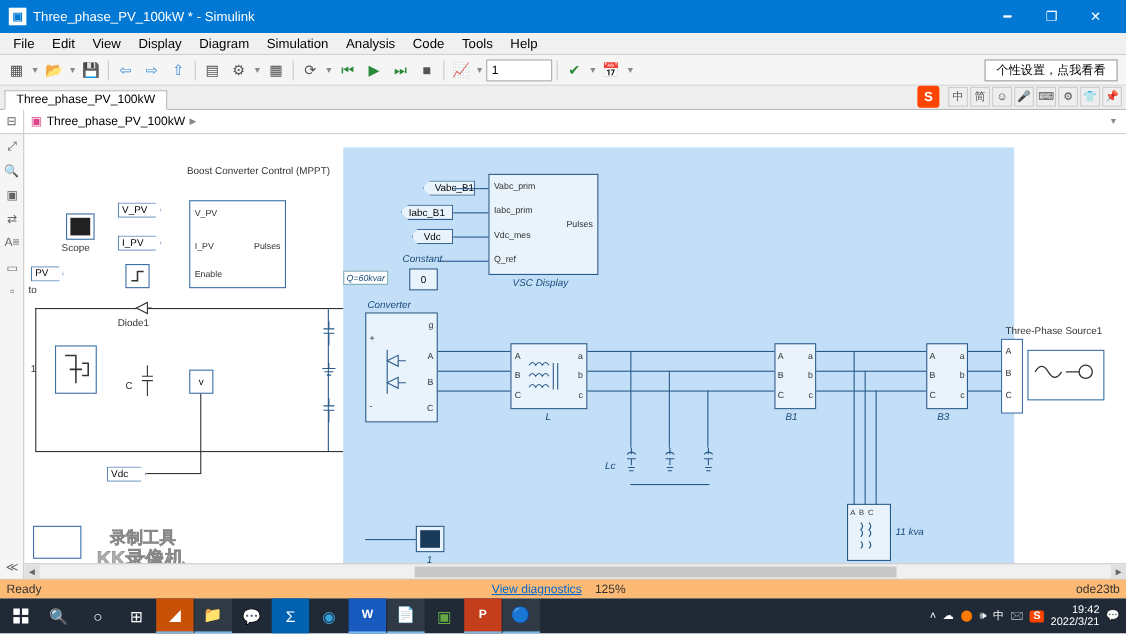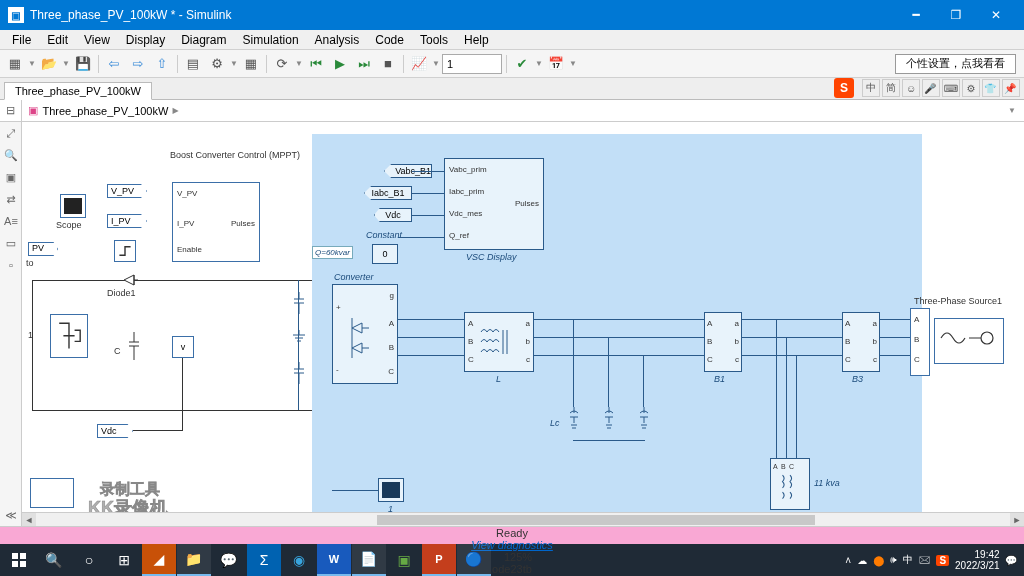--- a/index.html
+++ b/index.html
@@ -57,23 +57,23 @@
 
 
 .port { position:absolute; font-size:8px; color:#333; }
 
 
 .hline { position:absolute; height:1px; background:#333; }
 .vline { position:absolute; width:1px; background:#333; }
 .hline.sel, .vline.sel { background:#2a5a8a; }
 
 
-.statusbar { height: 18px; background: #f9a8d4; border-top: 1px solid #ccc; display:flex; align-items:center; font-size:11px; padding:0 6px; color:#333;flex-direction:column;}
+.statusbar { height: 18px; background: #fdba74; border-top: 1px solid #ccc; display:flex; align-items:center; font-size:11px; padding:0 6px; color:#333;}
 .statusbar .sp { flex:1; }
-.statusbar .diag { color:#0066cc; text-decoration:underline;font-style:italic; }
+.statusbar .diag { color:#0066cc; text-decoration:underline; }
 
 
 .taskbar { height: 32px; background: #1f2a36; display:flex; align-items:center; padding:0 2px; gap:1px;}
 .task-ic { width: 34px; height: 32px; display:flex; align-items:center; justify-content:center; color:#fff; font-size:14px;}
 .task-ic.active { border-bottom:2px solid #76b9ed; background:rgba(255,255,255,.08);}
 .tray { margin-left:auto; display:flex; align-items:center; color:#fff; font-size:10px; gap:6px; padding-right:4px;}
 .tray .clock { text-align:right; line-height:11px; font-size:10px;}
 
 
 .hscroll { position:absolute; left:22px; right:0; bottom:0; height:14px; background:#f0f0f0; border-top:1px solid #ccc; display:flex; align-items:center;}

